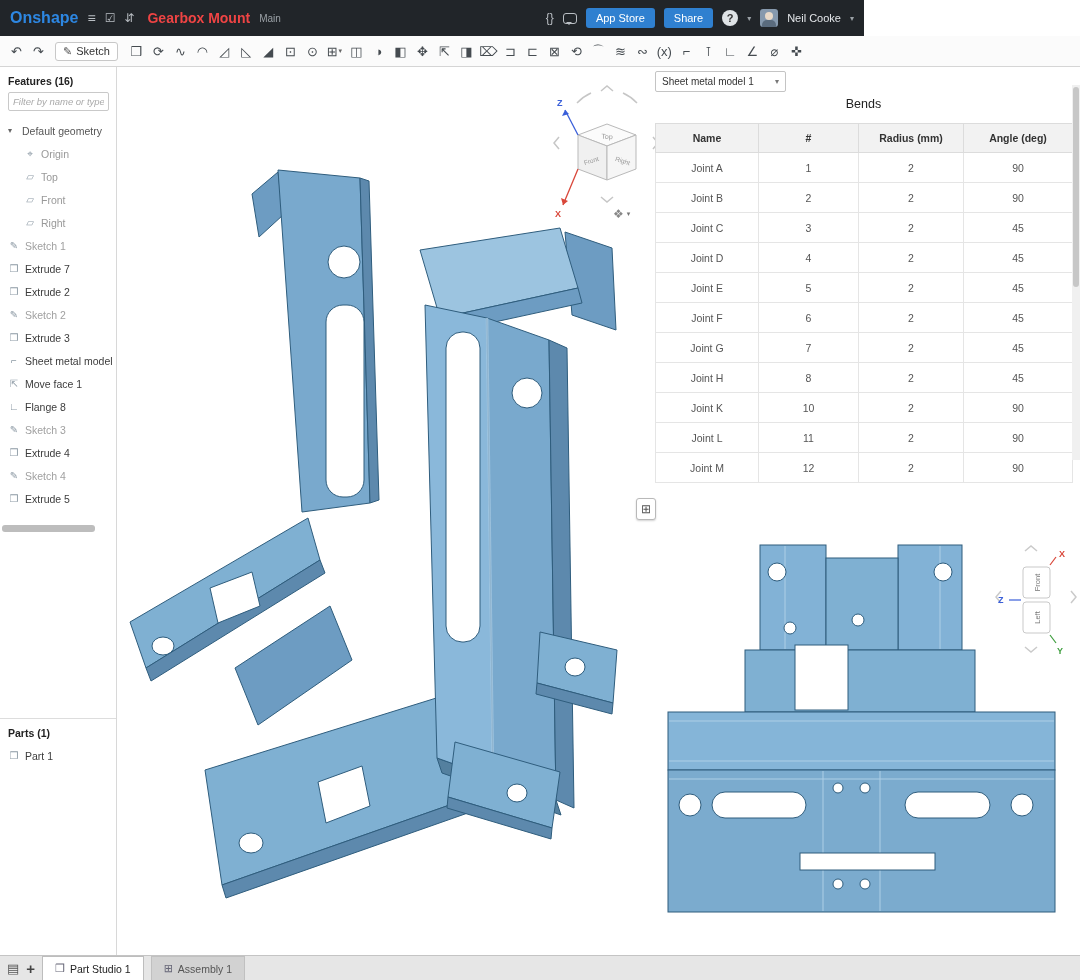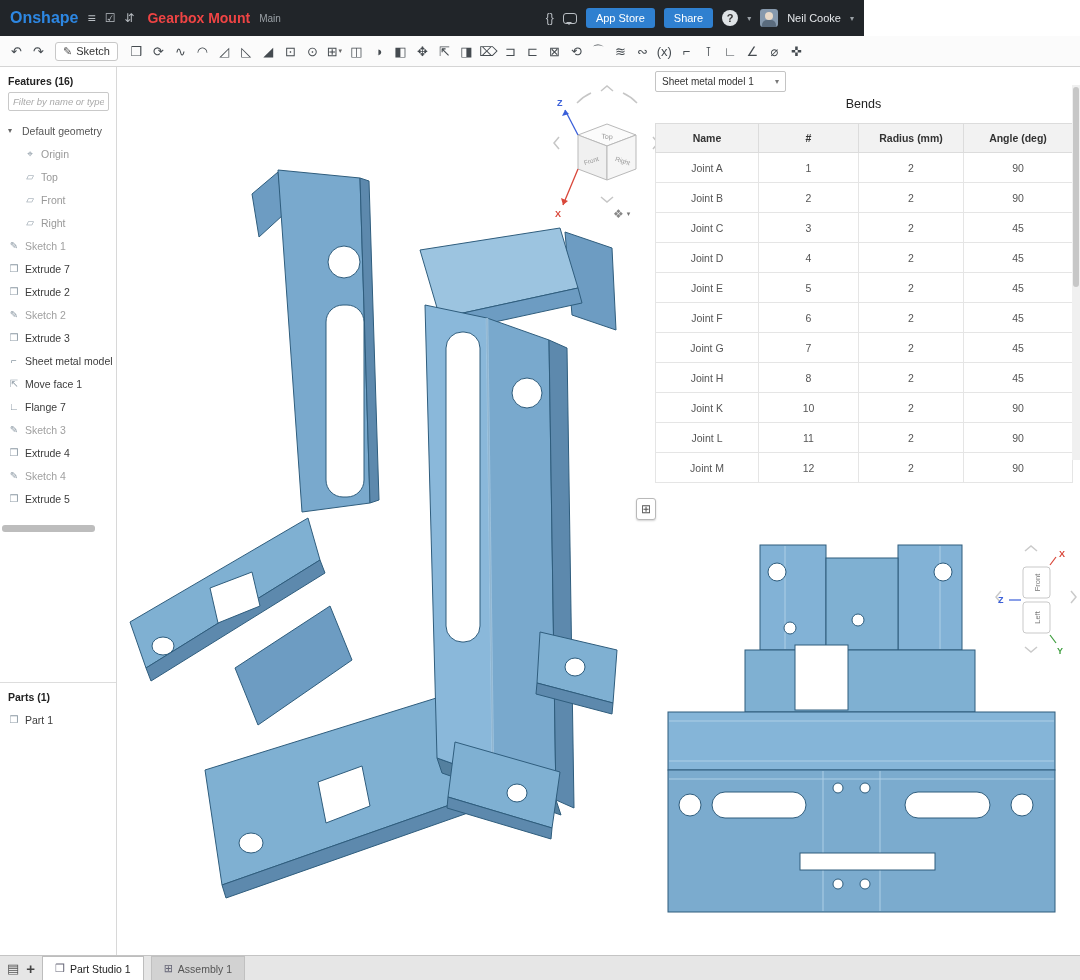--- a/index.html
+++ b/index.html
@@ -37,21 +37,21 @@
   .panel-title{font-weight:700;font-size:10.5px;color:#222;padding:8px 8px 5px}
   .filter-input{display:block;width:101px;margin:0 8px 8px;height:19px;border:1px solid #c9c9c9;border-radius:2px;font-size:9.5px;padding:0 4px;color:#555;font-family:inherit}
   .filter-input::placeholder{color:#aaa;font-style:italic}
   .tree-row{display:flex;align-items:center;height:23px;padding-left:8px;gap:5px;cursor:pointer;white-space:nowrap;overflow:hidden}
   .tree-row .ic{width:12px;text-align:center;color:#8d9aa5;font-size:10px;flex:none}
   .tree-row.muted{color:#a0a0a0}
   .tree-row.child{padding-left:24px;color:#999}
   .tree-row.group{color:#555}
   .tree-caret{font-size:8px;color:#666;width:9px}
   .h-scroll{position:absolute;left:2px;top:458px;width:93px;height:7px;border-radius:3px;background:#bdbdbd;cursor:pointer}
-  .parts-sec{position:absolute;top:615px;left:0;width:116px;border-top:1px solid #ddd;background:#fff}
+  .parts-sec{position:absolute;top:651px;left:0;width:116px;border-top:1px solid #ddd;background:#fff}
 
   
   .viewport{position:absolute;top:67px;left:117px;width:538px;height:888px;background:#fff}
   .part-svg{position:absolute;left:0;top:0}
   .viewcube-svg{position:absolute;left:430px;top:12px}
   .view-options{position:absolute;left:496px;top:140px;display:flex;align-items:center;gap:3px;color:#888;cursor:pointer}
   .view-options .vo-ic{font-size:12px}
   .view-options .vo-caret{font-size:7px;color:#777}
 
   
@@ -194,21 +194,21 @@
         <div class="tree-row">
           <span class="ic">⌐</span>
           <span>Sheet metal model 1</span>
         </div>
         <div class="tree-row">
           <span class="ic">⇱</span>
           <span>Move face 1</span>
         </div>
         <div class="tree-row">
           <span class="ic">∟</span>
-          <span>Flange 7</span>
+          <span>Flange 8</span>
         </div>
         <div class="tree-row muted">
           <span class="ic">✎</span>
           <span>Sketch 3</span>
         </div>
         <div class="tree-row">
           <span class="ic">❒</span>
           <span>Extrude 4</span>
         </div>
         <div class="tree-row muted">

